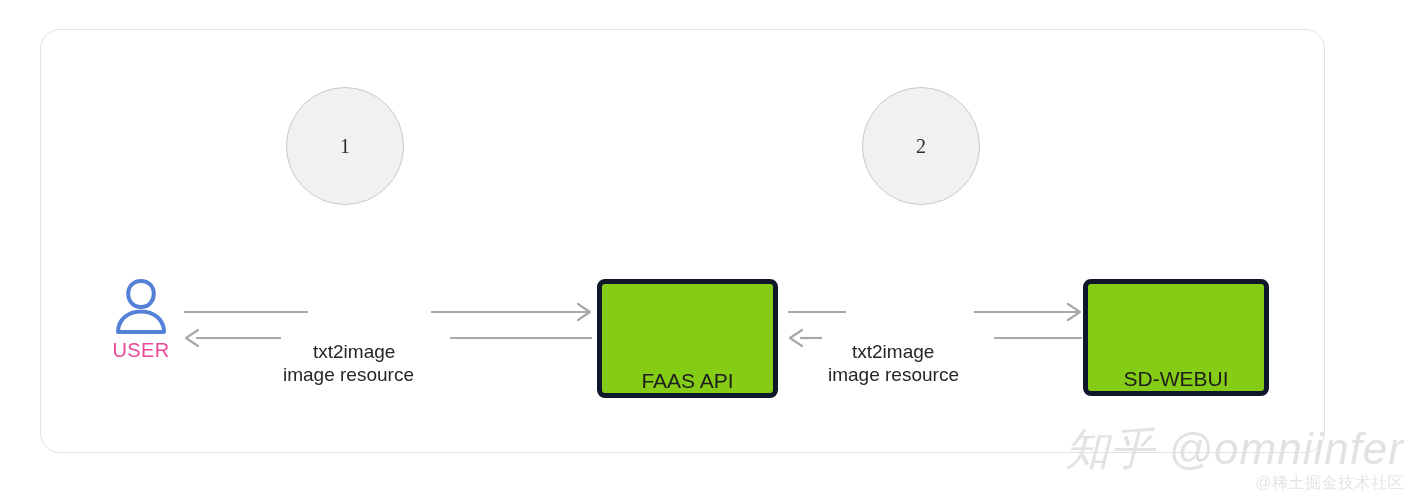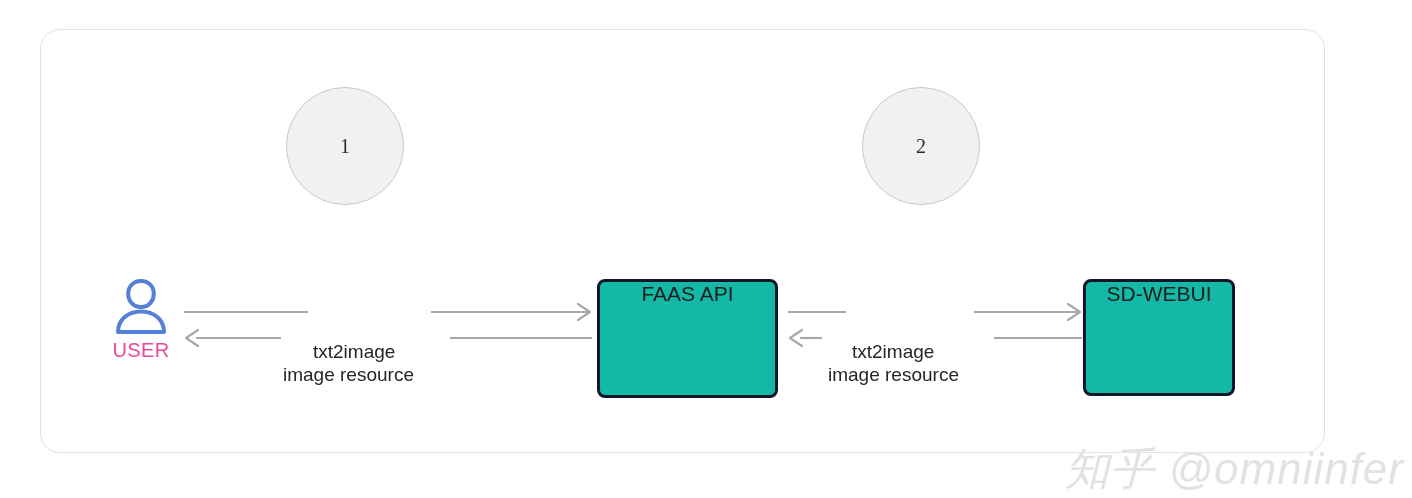--- a/index.html
+++ b/index.html
@@ -66,42 +66,42 @@
     font-size: 20px;
     color: #ec4899;
     letter-spacing: 0.4px;
     white-space: nowrap;
   }
 
   
   .service-box {
     position: absolute;
     box-sizing: border-box;
-    background: #14b8a6;
-    border: 3px solid #0f172a;
+    background: #84cc16;
+    border: 5px solid #0f172a;
     border-radius: 8px;
     display: flex;
-    align-items: flex-start;
+    align-items: flex-end;
     justify-content: center;
   }
   .service-box span {
     font-size: 21px;
     color: #1d1d1d;
     white-space: nowrap;
   }
   #faas-api-box {
     left: 597px;
     top: 279px;
     width: 181px;
     height: 119px;
   }
   #sd-webui-box {
     left: 1083px;
     top: 279px;
-    width: 152px;
+    width: 186px;
     height: 117px;
   }
 
   
   .connector-svg {
     position: absolute;
     overflow: visible;
   }
   #connector-user-faas { left: 180px; top: 296px; }
   #connector-faas-sd   { left: 786px; top: 296px; }
@@ -191,13 +191,14 @@
   <polyline points="282,8 294,16 282,24" fill="none" stroke="#a8a8a8" stroke-width="2.2" stroke-linecap="round" stroke-linejoin="round"></polyline>
   <line x1="14" y1="42" x2="36" y2="42" stroke="#a8a8a8" stroke-width="2.2"></line>
   <line x1="208" y1="42" x2="296" y2="42" stroke="#a8a8a8" stroke-width="2.2"></line>
   <polyline points="16,34 4,42 16,50" fill="none" stroke="#a8a8a8" stroke-width="2.2" stroke-linecap="round" stroke-linejoin="round"></polyline>
 </svg>
 <div class="flow-label" id="label-right-txt2image">txt2image</div>
 <div class="flow-label" id="label-right-image-resource">image resource</div>
 
 <div id="watermark">
   <div id="watermark-main">知乎 @omniinfer</div>
+  <div id="watermark-sub">@稀土掘金技术社区</div>
 </div>
 
 </body></html>

